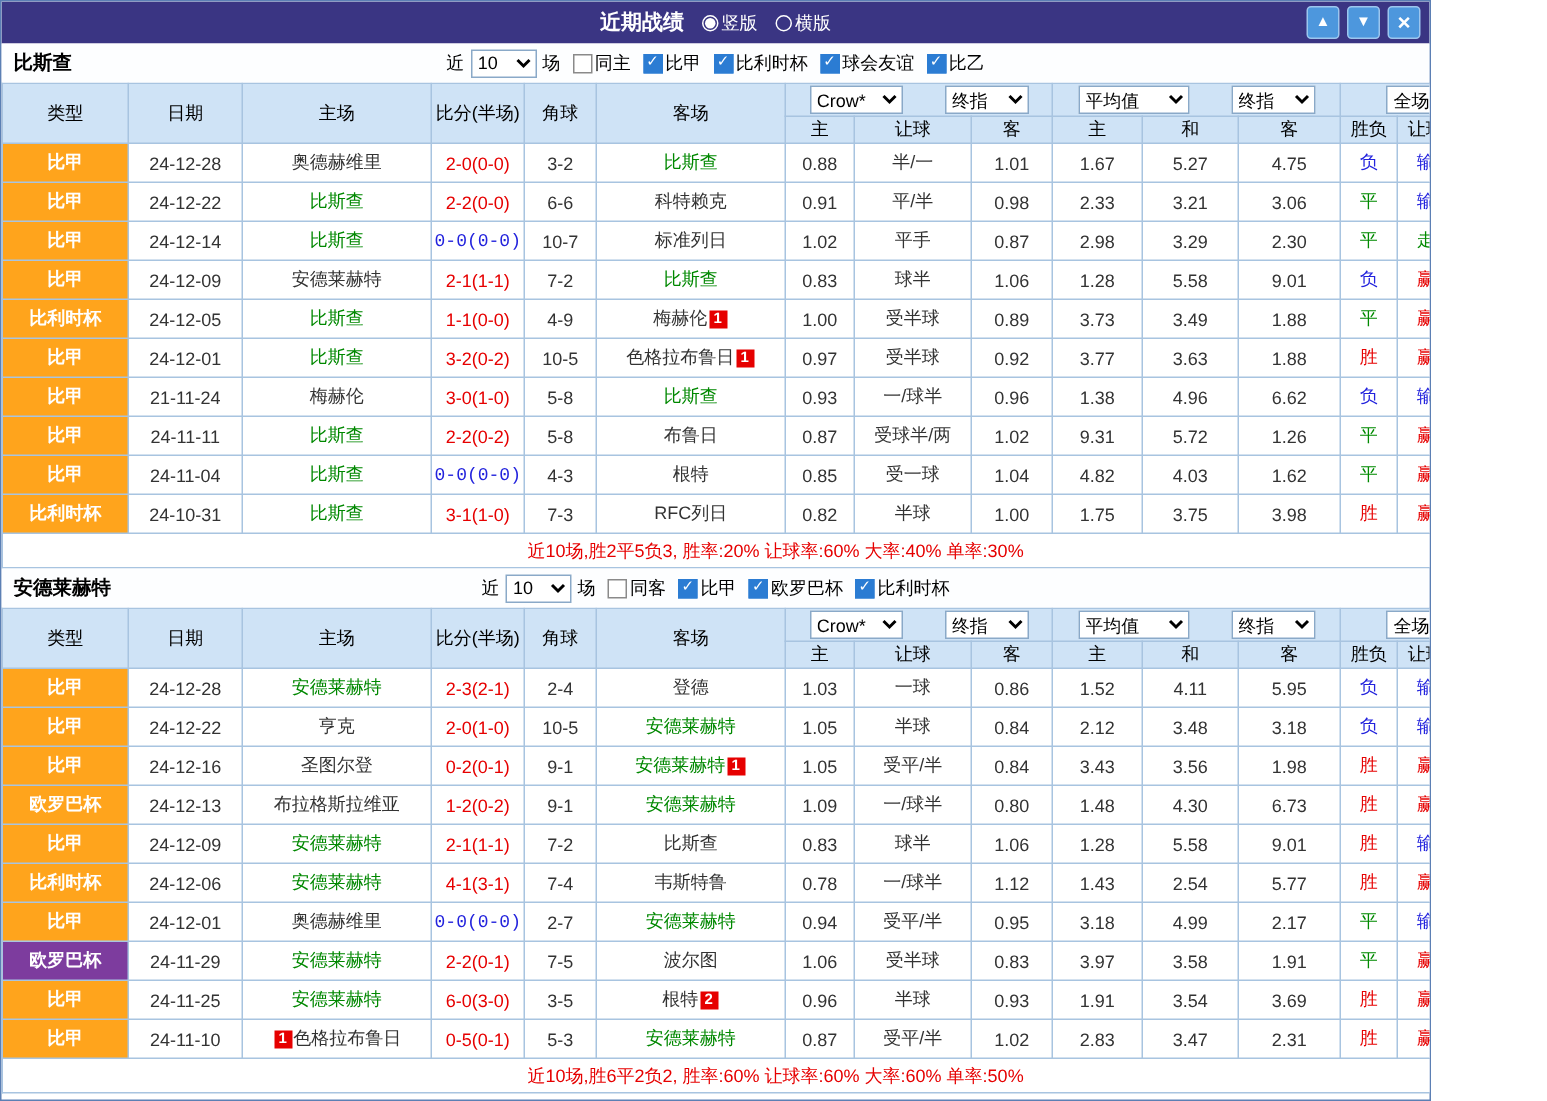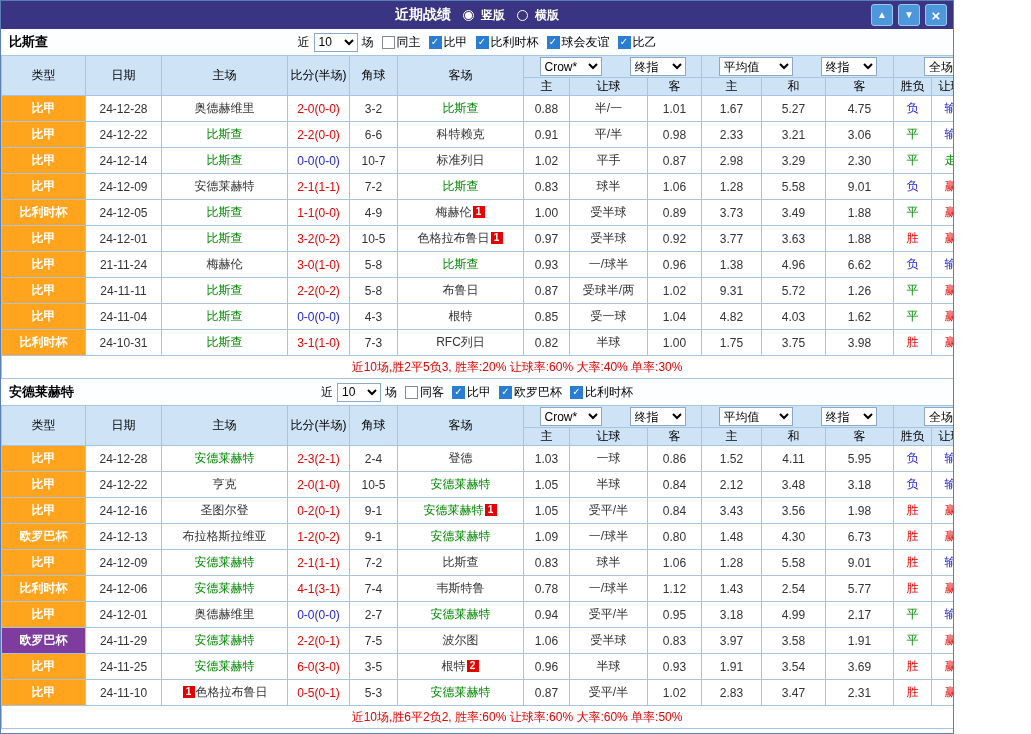--- a/index.html
+++ b/index.html
@@ -22,21 +22,21 @@
     background: #3a3583; color: #fff;
     display: flex; align-items: center; position: relative;
   }
   .titlebar-center {
     position: absolute; left: 0; right: 0;
     display: flex; justify-content: center; align-items: center; gap: 12px;
     pointer-events: none;
   }
   .titlebar-center > * { pointer-events: auto; }
   .title { font-size: 14px; font-weight: bold; }
-  .radio { display: inline-flex; align-items: center; gap: 7px; cursor: pointer; font-weight: bold; }
+  .radio { display: inline-flex; align-items: center; gap: 2px; cursor: pointer; }
   .radio-dot {
     width: 11px; height: 11px; border: 1px solid #fff; border-radius: 50%;
     display: inline-block; position: relative; background: transparent;
   }
   .radio-dot.selected::after {
     content: ""; position: absolute; left: 1px; top: 1px; right: 1px; bottom: 1px;
     background: #fff; border-radius: 50%;
   }
   .titlebar-buttons { margin-left: auto; display: flex; gap: 5px; padding-right: 6px; z-index: 2; }
   .tb-btn {
@@ -72,21 +72,21 @@
   thead th { background: #cfe3f6; font-weight: 400; color: #000; font-size: 12px; }
   thead tr:nth-child(1) th { height: 22px; }
   thead tr:nth-child(2) th { height: 18px; }
   .grp .sel { margin: 0 14px; }
   tbody td { height: 26px; background: #fff; color: #333; }
   .type-cell { font-weight: bold; color: #fff; font-size: 12px; }
   .type-orange { background: #ffa41c; }
   .type-purple { background: #7d3c9e; }
   .focal { color: #008800; }
   .score-red { color: #e60000; }
-  .score-blue { color: #2323dd; }
+  .score-blue { color: #2323dd; font-family: Liberation Mono, monospace; }
   .res-red { color: #e60000; }
   .res-green { color: #008a00; }
   .res-blue { color: #2323dd; }
   .badge {
     display: inline-block; min-width: 12px; height: 12px; line-height: 12px;
     background: #e60000; color: #fff; font-size: 10px; font-weight: bold;
     margin: 0 1px; padding: 0 1px; vertical-align: 1px;
   }
   tfoot td.summary { height: 23px; background: #fff; color: #e60000; font-size: 12px; }
 </style>

